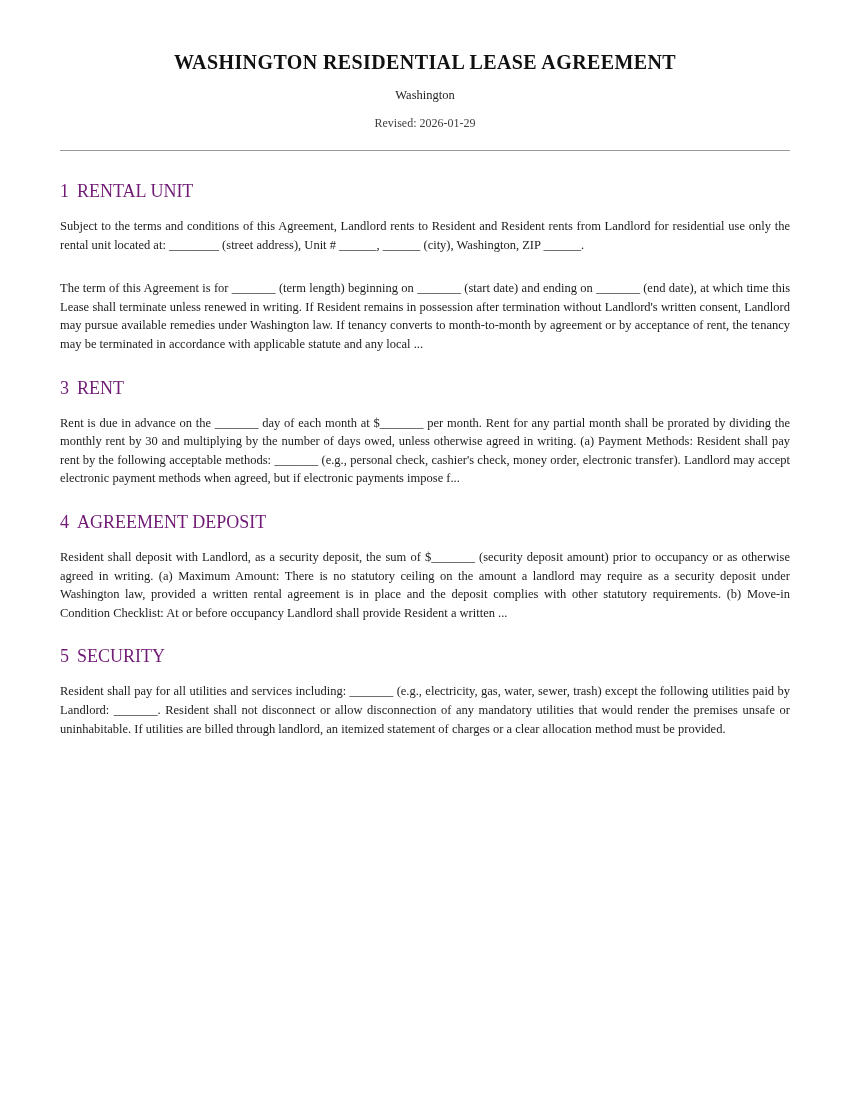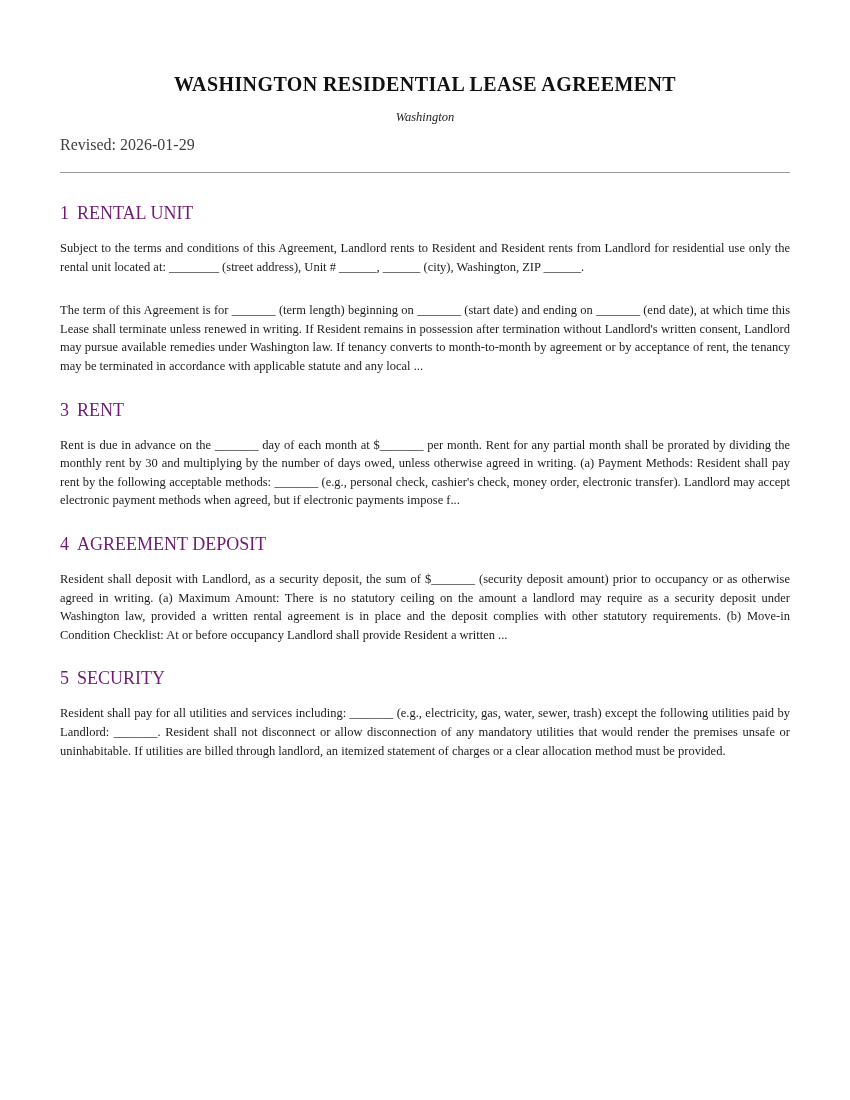--- a/index.html
+++ b/index.html
@@ -7,45 +7,45 @@
     padding: 0;
     background: #ffffff;
   }
   .page {
     position: relative;
     width: 850px;
     height: 1100px;
     margin: 0 auto;
     background: #ffffff;
     box-sizing: border-box;
-    padding: 72px 60px 0 60px;
+    padding: 50px 60px 0 60px;
     font-family: "Liberation Serif", "DejaVu Serif", serif;
     color: #1b1b1b;
     overflow: hidden;
   }
   .doc-title {
     margin: 0;
     text-align: center;
     font-size: 20px;
     line-height: 24px;
     font-weight: bold;
     letter-spacing: 0.4px;
     color: #111111;
   }
   .doc-subtitle {
     margin: 13px 0 0 0;
     text-align: center;
-    font-style: italic;
     font-size: 12.5px;
     line-height: 16px;
     color: #222222;
   }
   .doc-revised {
     margin: 13px 0 0 0;
-    font-size: 16px;
+    text-align: center;
+    font-size: 12px;
     line-height: 14px;
     color: #3f3f3f;
   }
   .doc-rule {
     border: none;
     border-top: 1px solid #9a9a9a;
     margin: 20px 0 0 0;
   }
   .doc-section h2 {
     margin: 25px 0 8px 0;

